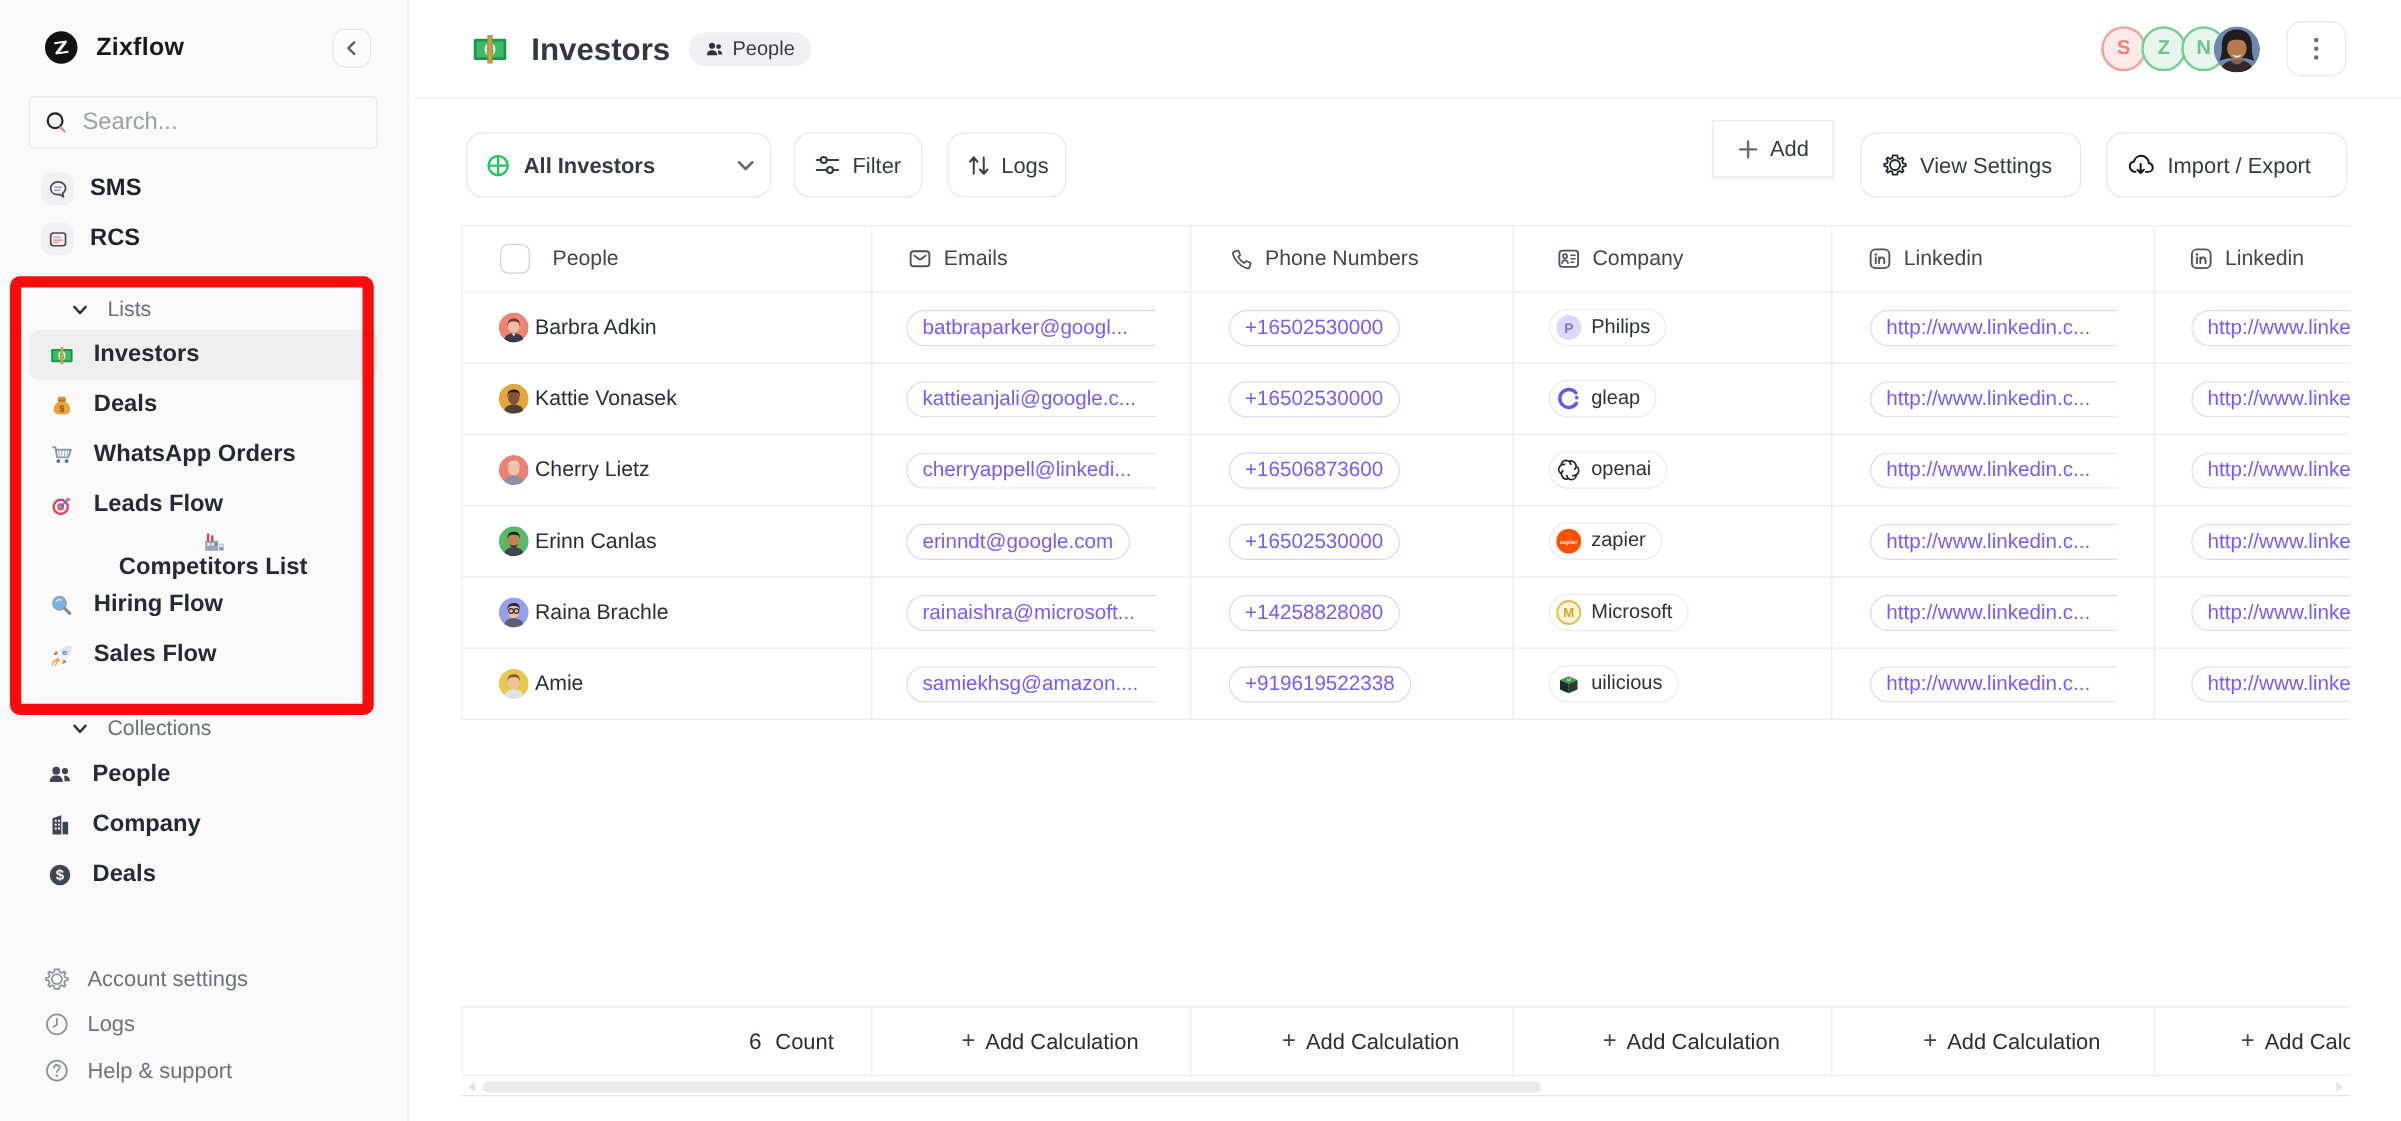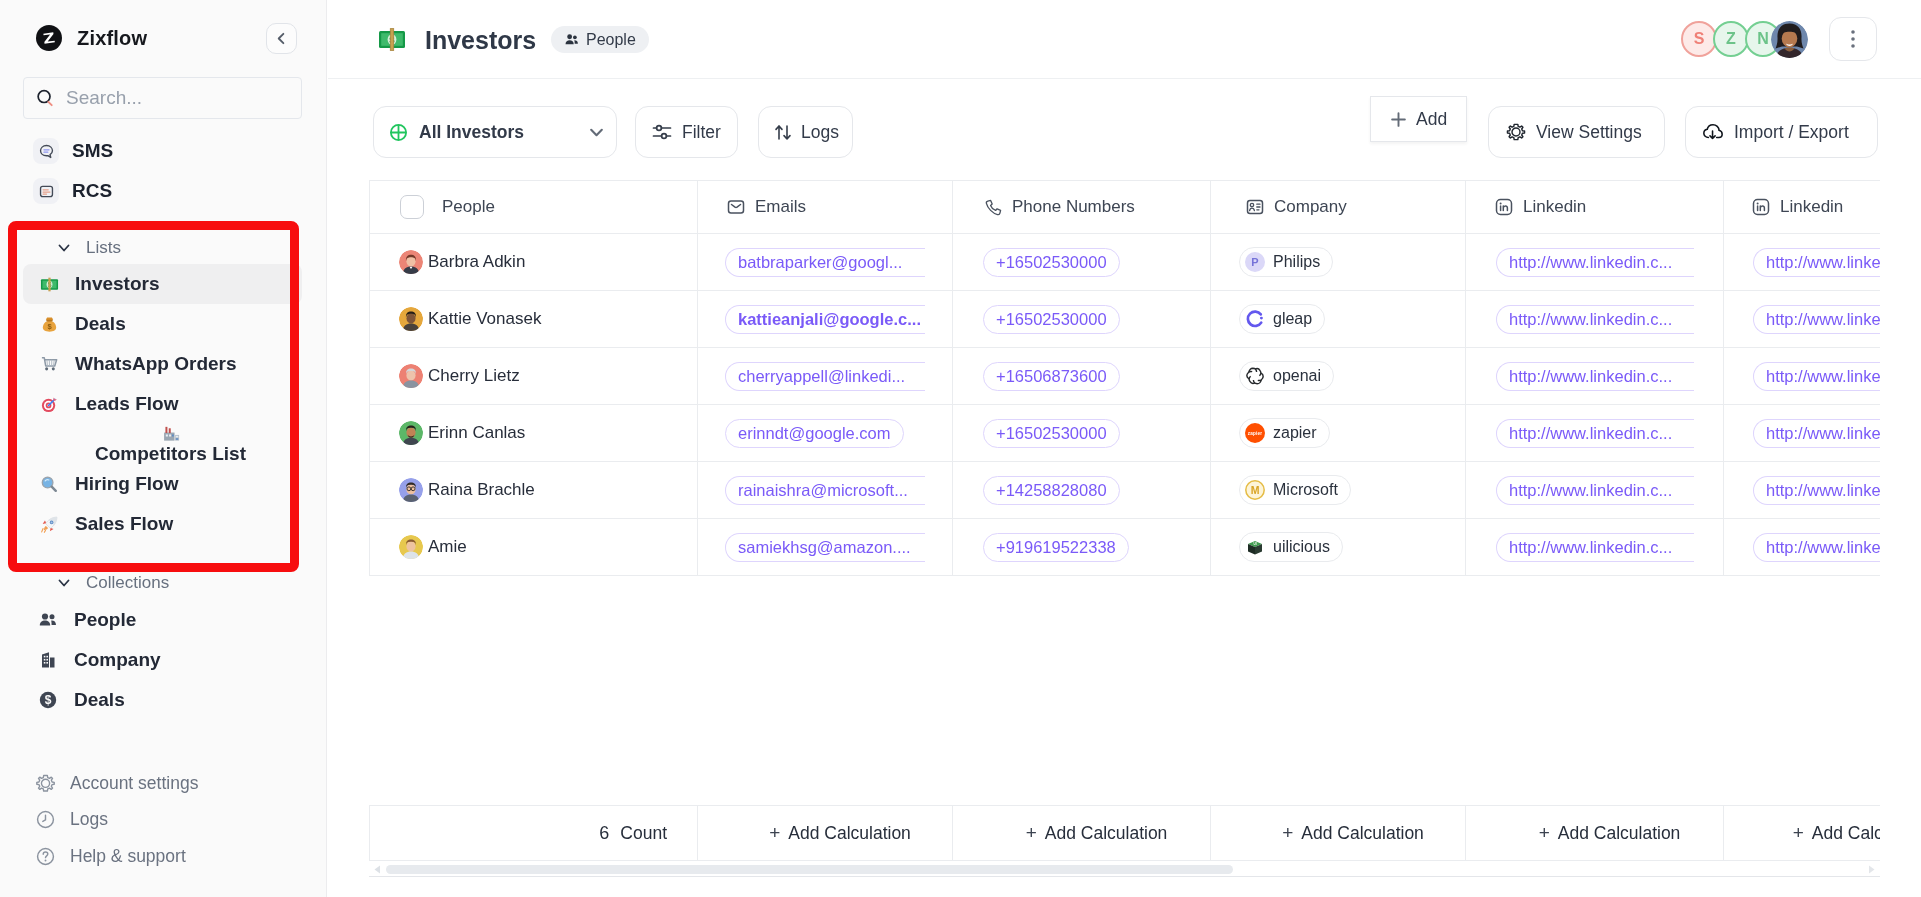--- a/index.html
+++ b/index.html
@@ -475,21 +475,21 @@
               <g clip-path="url(#cp2)">
                 <circle cx="12" cy="12" r="12" fill="#e5a73c"></circle>
                 <ellipse cx="12" cy="11.4" rx="4.5" ry="5.1" fill="#7d5438"></ellipse>
                 <path d="M7 11 C6.6 5.8 9 4.5 12 4.5 C15 4.5 17.4 5.8 17 11 C16.6 7.4 15 6.8 12 6.8 C9 6.8 7.4 7.4 7 11 Z" fill="#241d18"></path>
                 <path d="M4 24 C4 18.6 7.5 16.6 12 16.6 C16.5 16.6 20 18.6 20 24 Z" fill="#4a423b"></path>
               </g>
             </svg>
             <span class="name">Kattie Vonasek</span>
           </div>
         <div class="cell c2">
-            <span class="pill cut2" style="margin-left:27px;font-weight:bold;">kattieanjali@google.c...</span>
+            <span class="pill cut2" style="margin-left:27px;">kattieanjali@google.c...</span>
           </div>
         <div class="cell c3">
             <span class="pill" style="margin-left:30px;">+16502530000</span>
           </div>
         <div class="cell c4">
             <span class="chip" style="margin-left:28px;text-align:right;">
               <svg width="20" height="20" viewBox="0 0 20 20">
                 <path d="M15.8 5.4 A7.2 7.2 0 1 0 16.2 13.6" stroke="#6358ee" stroke-width="2.7" fill="none" stroke-linecap="round"></path>
                 <circle cx="16.4" cy="9.1" r="1.45" fill="#6358ee"></circle>
               </svg>

